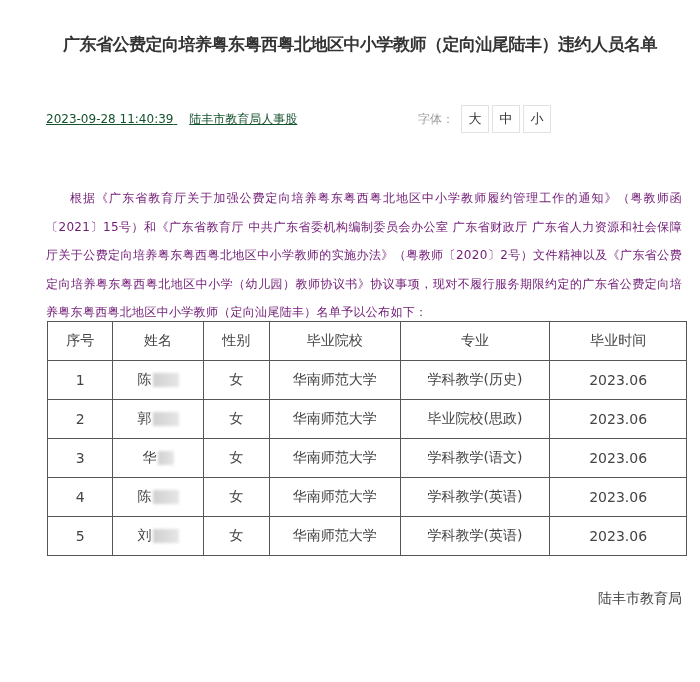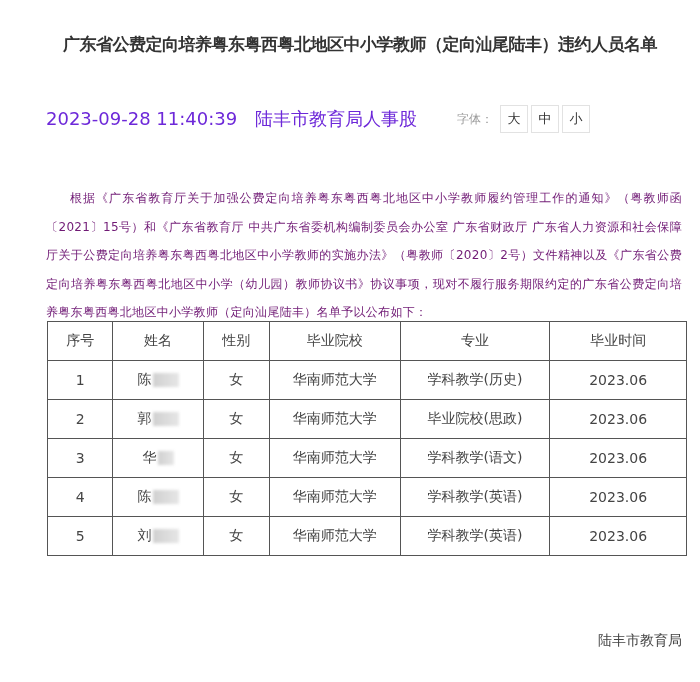--- a/index.html
+++ b/index.html
@@ -7,29 +7,29 @@
     width: 700px; height: 682px; position: relative; overflow: hidden;
     font-family: "DejaVu Sans", "Liberation Sans", sans-serif;
     color: #333333;
   }
   .title {
     position: absolute; left: 30px; right: 10px; top: 14px;
     text-align: center; font-size: 17px; font-weight: bold; line-height: 38px;
     color: #333333; letter-spacing: -0.5px;
   }
   .meta {
-    position: absolute; left: 46px; top: 109px; font-size: 18px; color: #6d28d9;
-    line-height: 20px; white-space: nowrap;
+    position: absolute; left: 46px; top: 109px; font-size: 12px; color: #14532d;
+    line-height: 20px; white-space: nowrap; text-decoration: underline;
   }
   .meta .source { margin-left: 12px; }
   .fontsize {
     position: absolute; left: 418px; top: 104px; height: 30px;
     display: flex; align-items: center; font-size: 12px; color: #999999;
   }
-  .fontsize .lbl { margin-right: 4px; margin-left: 39px; }
+  .fontsize .lbl { margin-right: 4px; }
   .fs-btn {
     width: 28px; height: 28px; border: 1px solid #e2e2e2; margin-left: 3px;
     display: flex; align-items: center; justify-content: center;
     font-size: 13px; color: #333333; background: #fff; cursor: pointer;
     box-sizing: border-box;
   }
   .body-text {
     position: absolute; left: 46px; top: 172px; width: 636px;
     font-size: 12px; line-height: 28.5px; color: #701a75;
     text-indent: 2em; text-align: justify; letter-spacing: 0.3px;
@@ -43,21 +43,21 @@
     font-weight: normal; padding: 0;
   }
   .blur {
     display: inline-block; width: 26px; height: 14px; vertical-align: middle;
     background: linear-gradient(90deg, #d0d0d0, #e6e6e6); margin-left: 1px;
     filter: blur(1.5px);
   }
   .sign {
     position: absolute; right: 18px; font-size: 14px; color: #444444; text-align: right;
   }
-  .sign.org { top: 632px; padding-left: 28px; }
+  .sign.org { top: 590px; padding-left: 28px; }
   .sign.date { top: 653px; margin-top: 28px; }
 </style>
 </head>
 <body>
 
 <h1 class="title">广东省公费定向培养粤东粤西粤北地区中小学教师（定向汕尾陆丰）违约人员名单</h1>
 
 <div class="meta">
   <span>2023-09-28 11:40:39</span>
   <span class="source">陆丰市教育局人事股</span>

